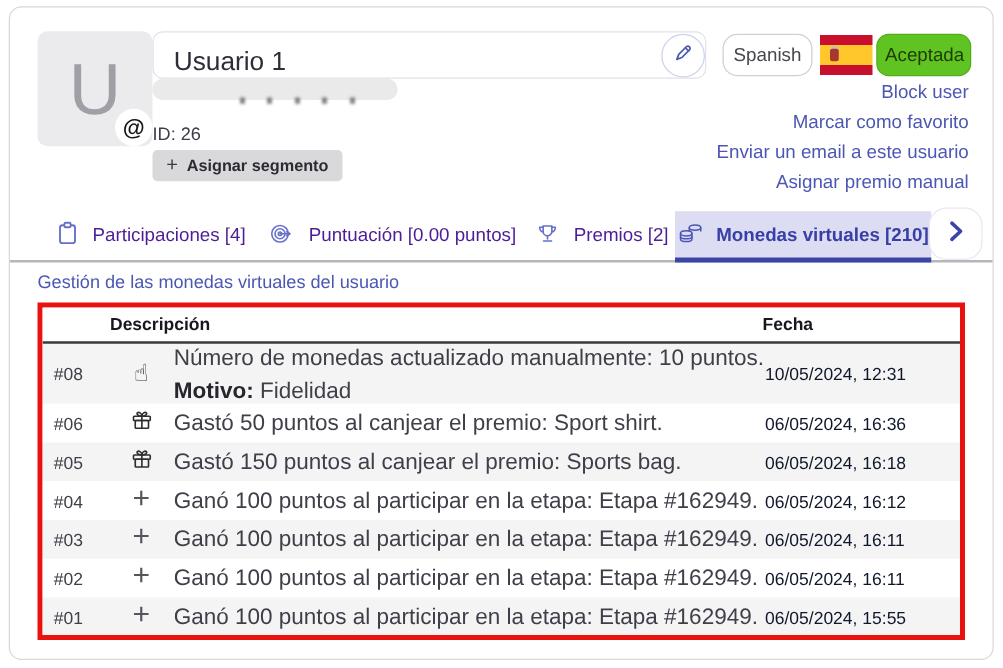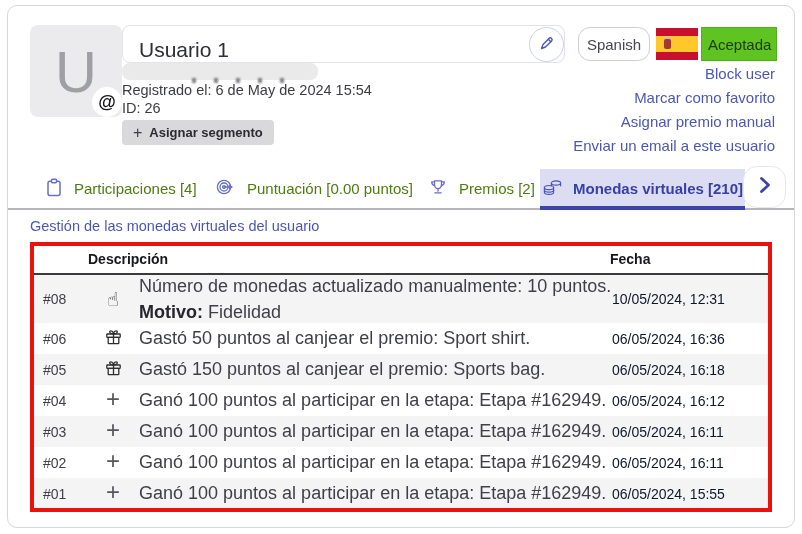--- a/index.html
+++ b/index.html
@@ -21,41 +21,41 @@
           background:#fff;border:1.5px solid #ccd1f0;box-sizing:border-box;
           display:flex;align-items:center;justify-content:center;cursor:pointer;}
   .btn-language{position:absolute;left:570px;top:21px;width:72px;height:34px;background:#fff;
           border:1px solid #cfcfd4;border-radius:12px;font-family:inherit;font-size:15px;
           color:#46464f;cursor:pointer;}
   .flag{position:absolute;left:648px;top:22px;width:42px;height:32px;
           background:linear-gradient(#c8102e 0 25%,#ffc72c 25% 75%,#c8102e 75% 100%);}
   .flag-emblem{position:absolute;left:8px;top:11px;width:7px;height:10px;background:#a5372f;
           border-radius:2px;box-shadow:0 -2px 0 #c8bfae;}
   .btn-status{position:absolute;left:693px;top:21px;width:76px;height:34px;background:#5fc321;
-          border:1px solid #54ac1d;border-radius:0;font-family:inherit;font-size:15px;
+          border:1px solid #54ac1d;border-radius:10px;font-family:inherit;font-size:15px;
           color:#213c09;cursor:pointer;}
   .quick-links{position:absolute;right:19px;top:59px;display:flex;flex-direction:column;
           align-items:flex-end;gap:7px;}
   .quick-links a{font-size:15px;color:#4c57b4;text-decoration:none;cursor:pointer;}
   .redacted-email{position:absolute;left:114px;top:57px;width:196px;height:17px;
           background:#eaeaeb;border-radius:8px;}
   .redacted-email::after{content:"";position:absolute;left:52px;bottom:-3px;width:120px;height:5px;
           background:repeating-linear-gradient(90deg,transparent 0 18px,#55555a 18px 22px);
           filter:blur(1.3px);opacity:.75;}
   .info-line{position:absolute;left:114px;font-size:14.5px;color:#3c3c46;}
   .registered{top:76px;}
   .user-id{top:94px;}
   .assign-btn{position:absolute;left:114px;top:114px;height:25px;background:#d9d9db;
           border:none;border-radius:4px;padding:0 11px;display:inline-flex;align-items:center;
           gap:7px;font-family:inherit;font-size:13px;font-weight:700;color:#2b2b33;cursor:pointer;}
   .assign-btn .plus{font-weight:400;font-size:16px;color:#3b3b42;}
   
   .tabbar{position:absolute;left:0;right:0;top:163px;height:39px;border-bottom:2px solid #b5b5ba;}
   .tab{position:absolute;top:0;height:100%;display:flex;align-items:center;gap:12px;
-          font-size:15px;color:#4d7c0f;cursor:pointer;}
+          font-size:15px;color:#4c1d95;cursor:pointer;}
   .tab svg{flex:0 0 auto;}
   .tab-1{left:38px;} .tab-2{left:208px;} .tab-3{left:421px;}
   .tab-active{left:532px;width:205px;justify-content:center;gap:10px;background:#dcdcf2;
           color:#383fa5;font-weight:700;}
   .tab-active::after{content:"";position:absolute;left:0;right:0;bottom:-2px;height:4px;background:#3d44a8;}
   .tab-next{position:absolute;right:8px;top:160px;width:41px;height:40px;background:#fff;
           border:1px solid #e7e7f0;border-radius:14px;display:flex;align-items:center;
           justify-content:center;cursor:pointer;z-index:5;}
   .section-link{position:absolute;left:22px;top:212px;font-size:14.5px;color:#4c57b4;
           text-decoration:none;cursor:pointer;}
@@ -99,26 +99,25 @@
   </div>
   <button class="btn-language">Spanish</button>
   <div class="flag">
     <div class="flag-emblem"></div>
   </div>
   <button class="btn-status">Aceptada</button>
 
   <div class="quick-links">
     <a>Block user</a>
     <a>Marcar como favorito</a>
+    <a>Enviar un email a este usuario</a>
     <a>Asignar premio manual</a>
-    <a>Enviar un email a este usuario</a>
   </div>
 
   <div class="redacted-email"></div>
-  <div class="info-line registered">Registrado el: 6 de May de 2024 15:54</div>
   <div class="info-line user-id">ID: 26</div>
   <button class="assign-btn">
     <span class="plus">+</span>
     <span>Asignar segmento</span>
   </button>
 
   <div class="tabbar">
     <div class="tab tab-1">
       <span>
         <svg width="16" height="19" viewBox="0 0 16 19" fill="none" stroke="#666fc9" stroke-width="1.5" stroke-linejoin="round">

